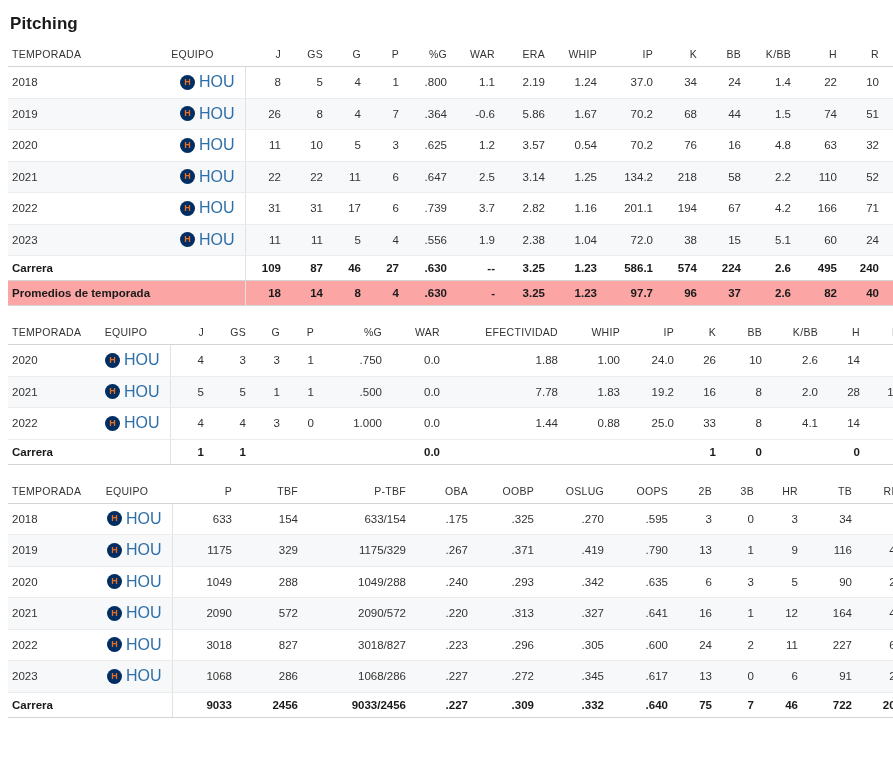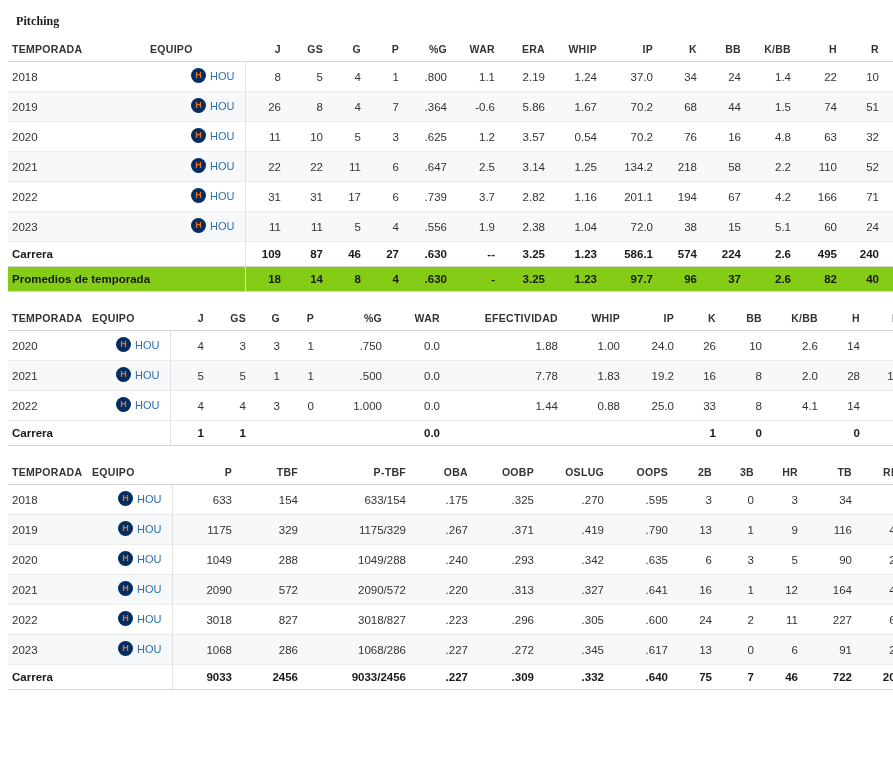--- a/index.html
+++ b/index.html
@@ -13,65 +13,64 @@
     font-family: "Liberation Sans", sans-serif;
     font-size: 12px;
     color: #222222;
     overflow: hidden;
   }
   .page {
     padding: 8px 10px 0 8px;
     box-sizing: border-box;
   }
   h2.section-title {
-    font-size: 12px;
+    font-size: 17px;
     font-weight: bold;
     color: #1a1a1a;
-    margin: 6px 0 8px 8px;
+    margin: 6px 0 8px 2px;
     letter-spacing: 0.1px;
-    font-family: Liberation Serif, serif;
   }
   .block { margin-bottom: 14px; }
   table.stats {
     border-collapse: collapse;
     width: 875px;
     table-layout: fixed;
   }
   table.stats th {
     font-size: 10.5px;
-    font-weight: bold;
+    font-weight: normal;
     color: #333333;
     letter-spacing: 0.3px;
     padding: 6px 4px 6px 4px;
     border-bottom: 1px solid #d4d4d4;
     text-align: right;
     white-space: nowrap;
   }
   table.stats td {
     font-size: 11.5px;
     color: #333333;
     padding: 6px 4px 6px 4px;
     border-bottom: 1px solid #ececec;
     text-align: right;
     white-space: nowrap;
   }
   table.stats tr.alt td { background: #f7f8f9; }
   table.stats th.c0, table.stats td.c0 { text-align: left; padding-left: 4px; }
-  table.stats th.c1, table.stats td.c1 { text-align: left; padding-right: 10px; }
+  table.stats th.c1, table.stats td.c1 { text-align: center; padding-right: 10px; }
   table.stats td.c1 { text-align: right; }
   .team-cell {
     display: inline-flex;
     align-items: center;
     justify-content: flex-end;
     gap: 4px;
   }
   .team-link {
     color: #2f6fa8;
     text-decoration: none;
-    font-size: 11px;
+    font-size: 16px;
   }
   .team-logo {
     width: 15px;
     height: 15px;
     border-radius: 50%;
     background: #002d62;
     display: inline-block;
     position: relative;
     flex: 0 0 auto;
   }
@@ -85,21 +84,21 @@
     font-weight: bold;
     color: #eb6e1f;
     font-family: "Liberation Sans", sans-serif;
   }
   tr.total td {
     font-weight: bold;
     color: #1a1a1a;
     border-bottom: 1px solid #d4d4d4;
     background: #ffffff;
   }
-  tr.total.shaded td { background: #84cc16; }
+  tr.total.shaded td { background: #fca5a5; }
   .divider-col { border-left: 1px solid #e2e2e2; }
   table.stats thead tr { background: #ffffff; }
 </style>
 </head>
 <body>
 
 <div class="page">
 
   <div class="block">
     <h2 class="section-title">Pitching</h2>

